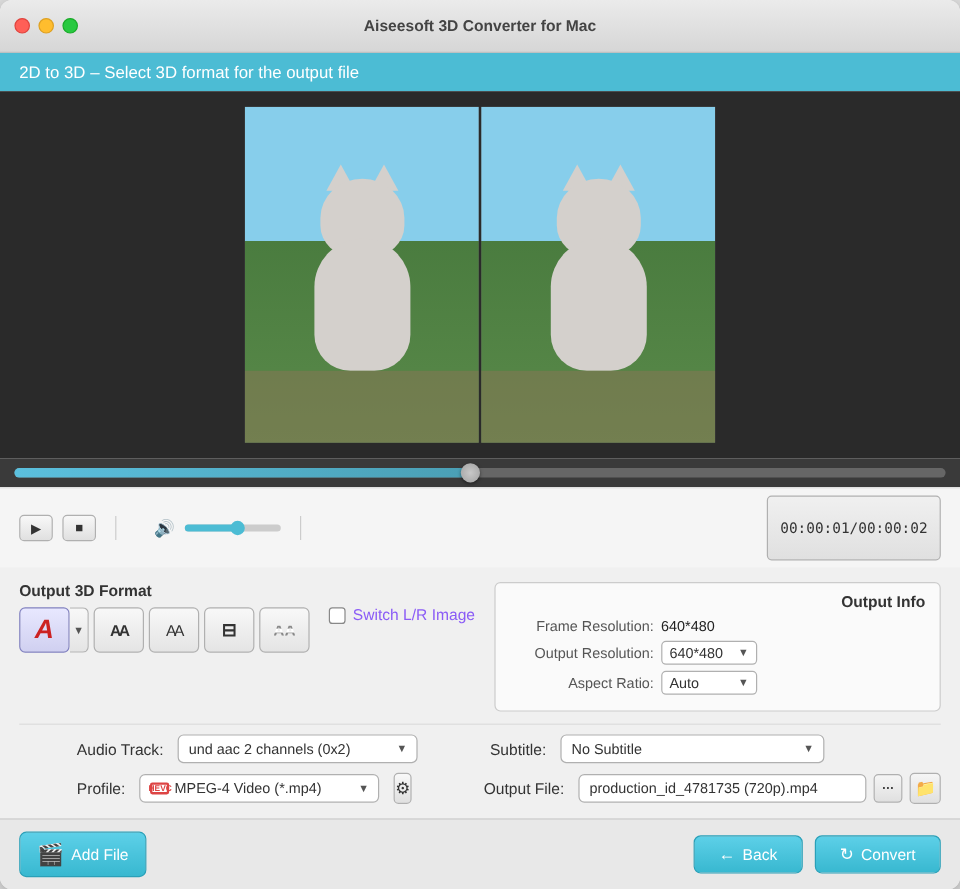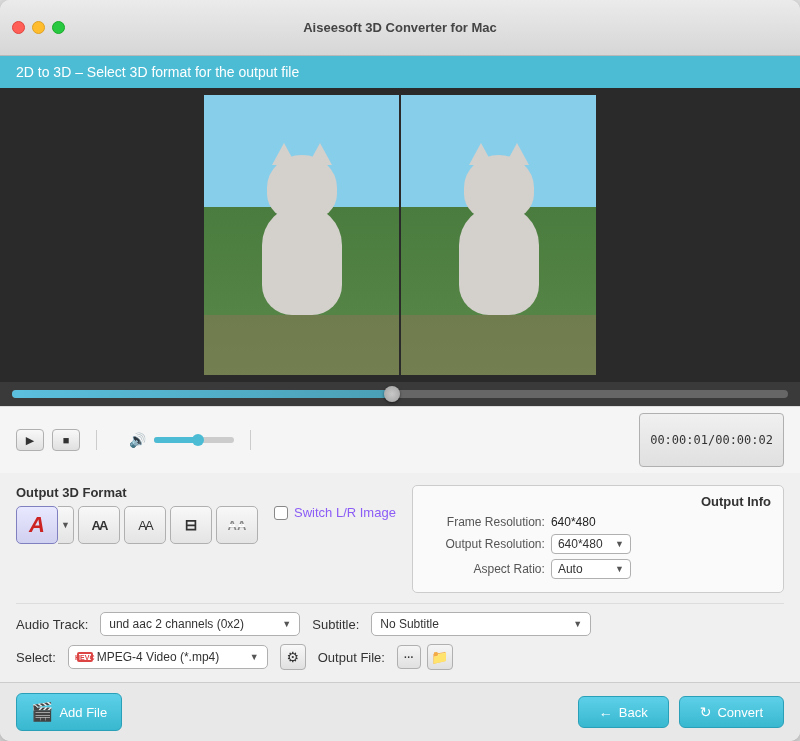--- a/index.html
+++ b/index.html
@@ -17,21 +17,21 @@
       border-radius: 10px;
       box-shadow: 0 4px 20px rgba(0,0,0,0.4);
       overflow: hidden;
       display: flex;
       flex-direction: column;
     }
 
     
     .title-bar {
       background: linear-gradient(to bottom, #ebebeb, #d6d6d6);
-      height: 56px;
+      height: 44px;
       display: flex;
       align-items: center;
       padding: 0 12px;
       border-bottom: 1px solid #b8b8b8;
       flex-shrink: 0;
       position: relative;
     }
     .traffic-lights {
       display: flex;
       gap: 7px;
@@ -429,20 +429,21 @@
     .settings-row3 {
       display: flex;
       align-items: center;
       gap: 12px;
     }
     .field-label {
       font-size: 13px;
       color: #333;
       font-weight: 500;
       white-space: nowrap;
+      margin-left: 48px;
     }
     .select-field {
       display: flex;
       align-items: center;
       background: white;
       border: 1px solid #b0b0b0;
       border-radius: 5px;
       padding: 4px 8px;
       font-size: 12px;
       cursor: pointer;
@@ -729,31 +730,34 @@
         <span class="select-arrow">▼</span>
       </div>
       <span class="field-label">Subtitle:</span>
       <div class="select-field subtitle-select">
         <span>No Subtitle</span>
         <span class="select-arrow">▼</span>
       </div>
     </div>
 
     <div class="settings-row3">
-      <span class="field-label">Select:</span>
+      <span class="field-label">Profile:</span>
       <div class="select-field">
         <span class="profile-icon">HEVC</span>
         <span>MPEG-4 Video (*.mp4)</span>
         <span class="select-arrow">▼</span>
       </div>
       <div class="gear-btn">
         <span>⚙</span>
       </div>
       <span class="field-label">Output File:</span>
       <div class="output-file-row">
+        <div class="output-file-field">
+          <span>production_id_4781735 (720p).mp4</span>
+        </div>
         <div class="dots-btn">
           <span>···</span>
         </div>
         <div class="folder-btn">
           <span>📁</span>
         </div>
       </div>
     </div>
   </div>
 

